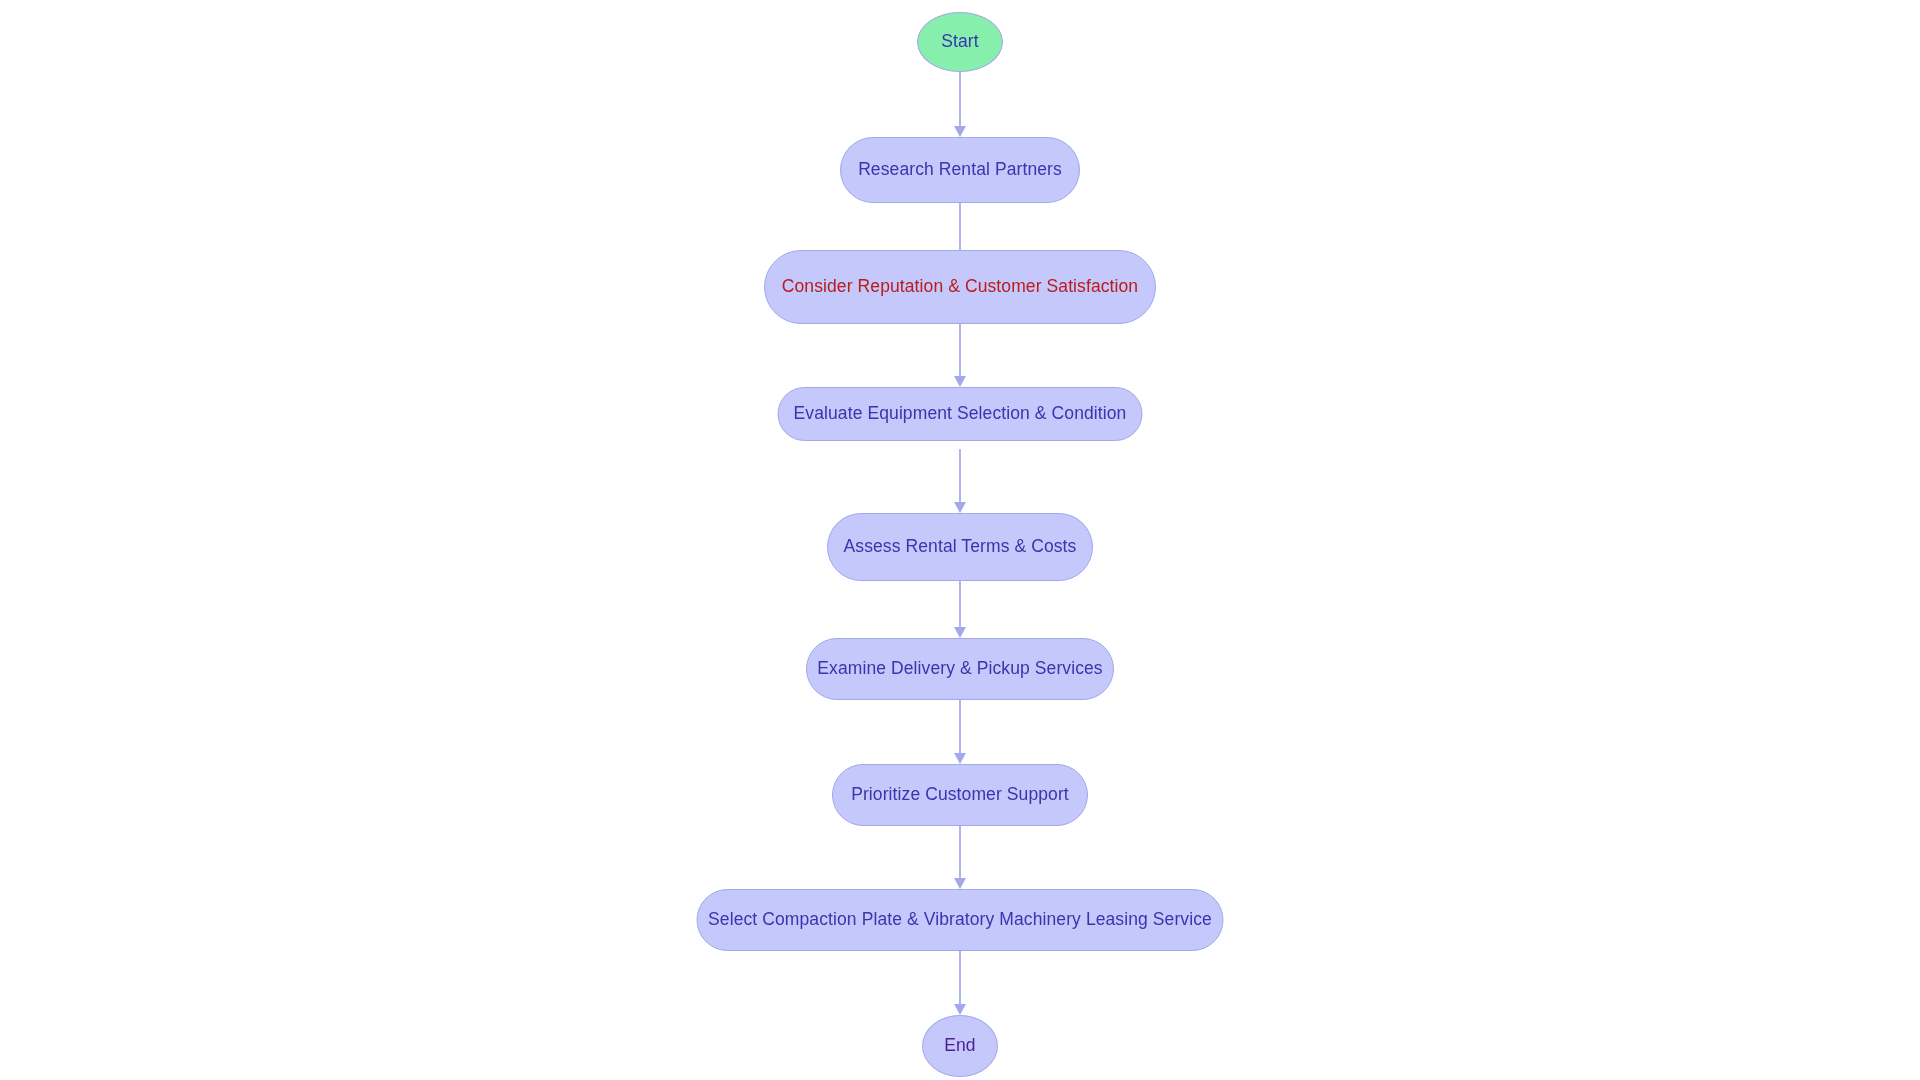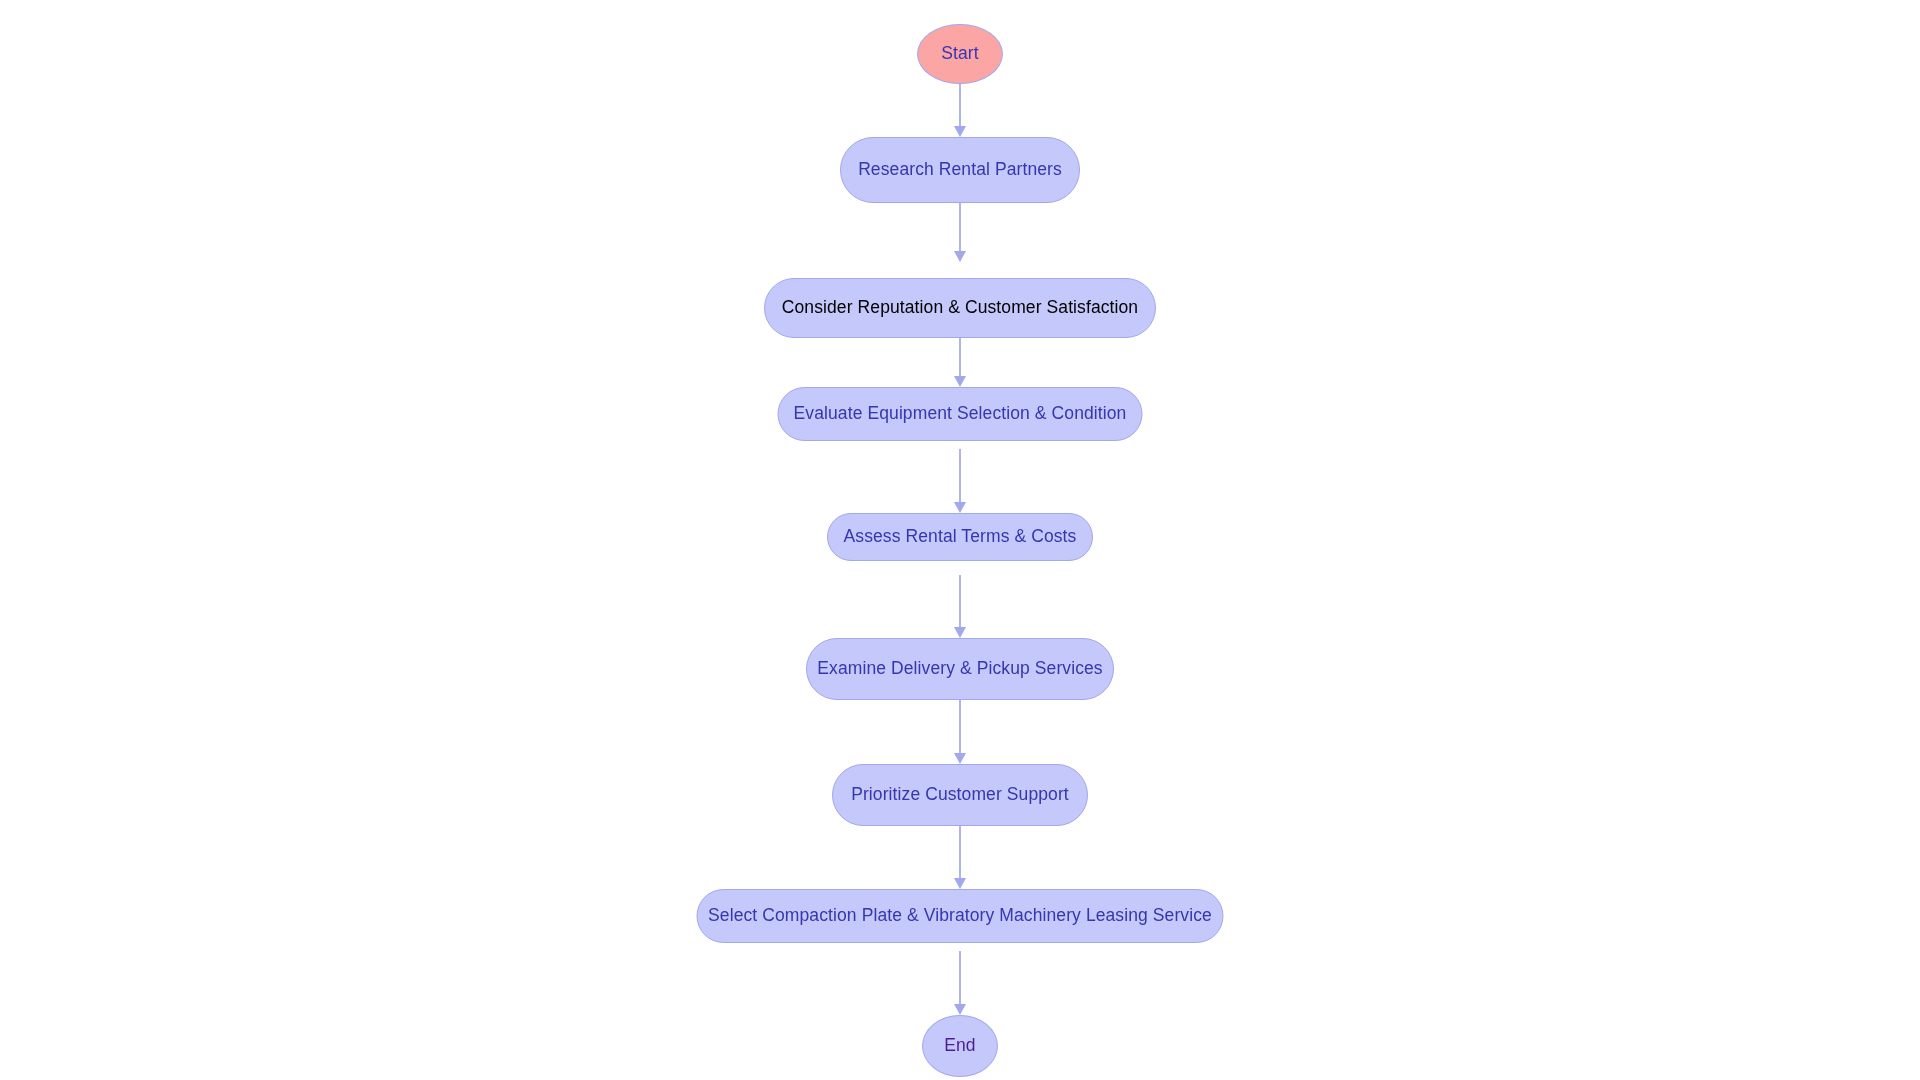--- a/index.html
+++ b/index.html
@@ -107,40 +107,40 @@
         <line x1="12" y1="0" x2="12" y2="52" stroke="#a3a7ec" stroke-width="1.7"></line>
         <polygon points="6,52 18,52 12,63" fill="#a3a7ec"></polygon>
       </svg>
     </div>
     <div class="connector" style="top: 951px; height: 64px;">
       <svg width="24" height="64" viewBox="0 0 24 64">
         <line x1="12" y1="0" x2="12" y2="53" stroke="#a3a7ec" stroke-width="1.7"></line>
         <polygon points="6,53 18,53 12,64" fill="#a3a7ec"></polygon>
       </svg>
     </div>
-    <div class="node terminal" style="width: 86px; height: 60px; top: 24px; background: #fca5a5; border-color: rgb(163, 167, 236); color: rgb(54, 54, 174);">
+    <div class="node terminal" style="width: 86px; height: 60px; top: 12px; background: #86efac; border-color: rgb(163, 167, 236); color: rgb(54, 54, 174);">
       <span class="node-label">Start</span>
     </div>
     <div class="node process" style="width: 240px; height: 66px; top: 137px; background: rgb(197, 200, 250); border-color: rgb(163, 167, 236); color: rgb(54, 54, 174);">
       <span class="node-label">Research Rental Partners</span>
     </div>
-    <div class="node process" style="width: 392px; height: 60px; top: 278px; background: rgb(197, 200, 250); border-color: rgb(163, 167, 236); color: #000000;">
+    <div class="node process" style="width: 392px; height: 74px; top: 250px; background: rgb(197, 200, 250); border-color: rgb(163, 167, 236); color: #b91c1c;">
       <span class="node-label">Consider Reputation &amp; Customer Satisfaction</span>
     </div>
     <div class="node process" style="width: 365px; height: 54px; top: 387px; background: rgb(197, 200, 250); border-color: rgb(163, 167, 236); color: rgb(54, 54, 174);">
       <span class="node-label">Evaluate Equipment Selection &amp; Condition</span>
     </div>
-    <div class="node process" style="width: 266px; height: 48px; top: 513px; background: rgb(197, 200, 250); border-color: rgb(163, 167, 236); color: rgb(54, 54, 174);">
+    <div class="node process" style="width: 266px; height: 68px; top: 513px; background: rgb(197, 200, 250); border-color: rgb(163, 167, 236); color: rgb(54, 54, 174);">
       <span class="node-label">Assess Rental Terms &amp; Costs</span>
     </div>
     <div class="node process" style="width: 256px; height: 62px; top: 764px; background: rgb(197, 200, 250); border-color: rgb(163, 167, 236); color: rgb(54, 54, 174);">
       <span class="node-label">Prioritize Customer Support</span>
     </div>
     <div class="node process" style="width: 308px; height: 62px; top: 638px; background: rgb(197, 200, 250); border-color: rgb(163, 167, 236); color: rgb(54, 54, 174);">
       <span class="node-label">Examine Delivery &amp; Pickup Services</span>
     </div>
-    <div class="node process" style="width: 527px; height: 54px; top: 889px; background: rgb(197, 200, 250); border-color: rgb(163, 167, 236); color: rgb(54, 54, 174); align-items: center;">
+    <div class="node process" style="width: 527px; height: 62px; top: 889px; background: rgb(197, 200, 250); border-color: rgb(163, 167, 236); color: rgb(54, 54, 174); align-items: center;">
       <span class="node-label">Select Compaction Plate &amp; Vibratory Machinery Leasing Service</span>
     </div>
     <div class="node terminal" style="width: 76px; height: 62px; top: 1015px; background: rgb(197, 200, 250); border-color: rgb(163, 167, 236); color: #4c1d95;">
       <span class="node-label">End</span>
     </div>
   </div>
 
 </body></html>

